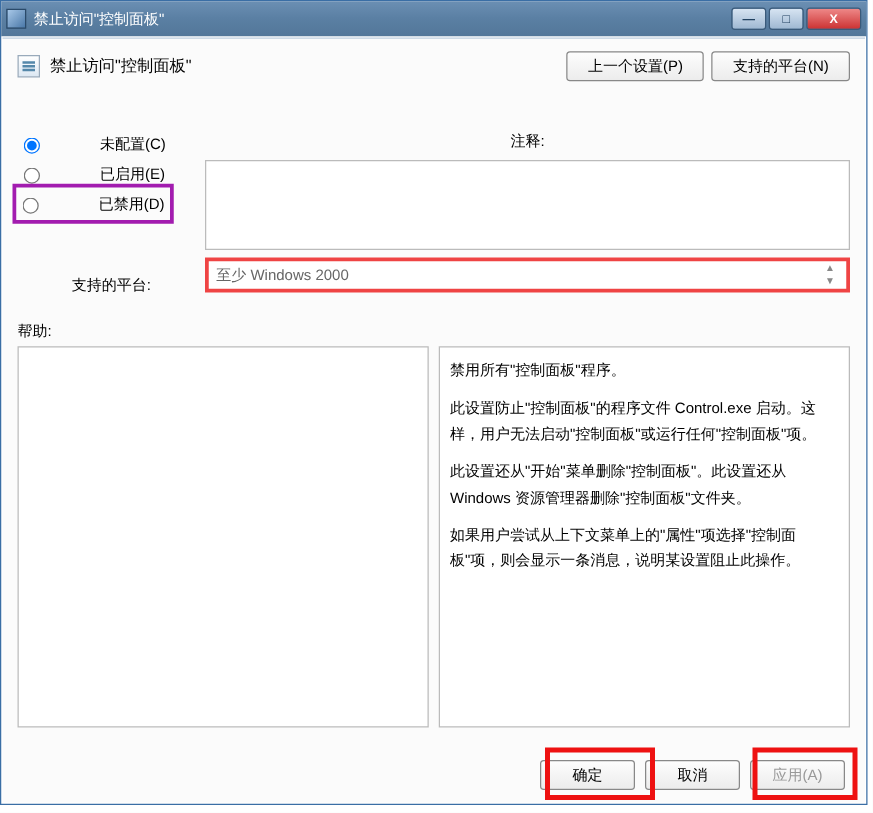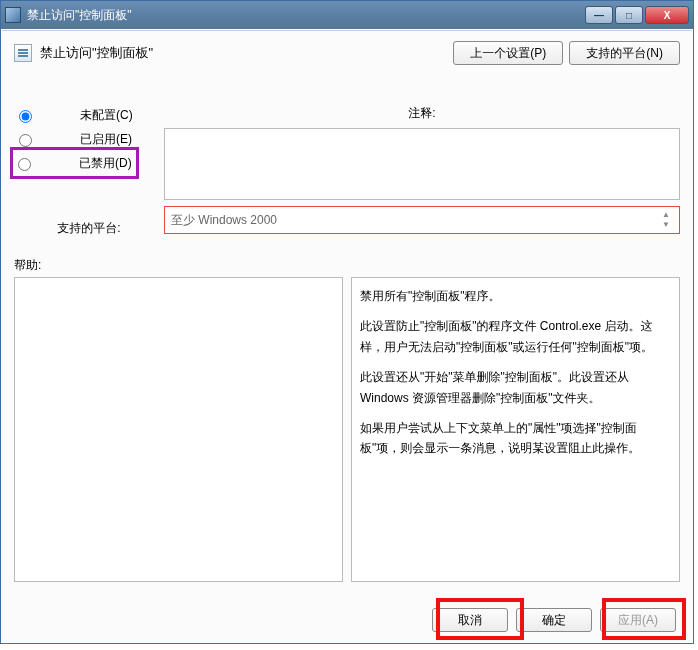--- a/index.html
+++ b/index.html
@@ -101,21 +101,21 @@
   .comment-box {
     width:100%; height:72px;
     border:1px solid #bbb;
     background:#fff;
     resize:none;
     font-family:inherit; font-size:12px;
     padding:4px;
   }
   .platform-box {
     width:100%; height:28px;
-    border:1px solid #ef4444;
+    border:3px solid #ef4444;
     background:#fff;
     padding:4px 6px;
     display:flex; justify-content:space-between; align-items:center;
     color:#666;
   }
   .scroll-arrows { width:14px; display:flex; flex-direction:column; align-items:center; gap:2px; }
   .scroll-arrows span { font-size:8px; color:#888; line-height:1; }
   .section-labels {
     position:absolute;
     left:12px; right:12px; top:226px;
@@ -222,22 +222,22 @@
       <div class="pane"></div>
       <div class="pane" id="help-pane">
           <p>禁用所有"控制面板"程序。</p>
           <p>此设置防止"控制面板"的程序文件 Control.exe 启动。这样，用户无法启动"控制面板"或运行任何"控制面板"项。</p>
           <p>此设置还从"开始"菜单删除"控制面板"。此设置还从 Windows 资源管理器删除"控制面板"文件夹。</p>
           <p>如果用户尝试从上下文菜单上的"属性"项选择"控制面板"项，则会显示一条消息，说明某设置阻止此操作。</p>
         </div>
     </div>
 
     <div class="bottom-row">
+      <button class="btn">确定</button>
       <button class="btn">取消</button>
-      <button class="btn">确定</button>
       <button class="btn" style="color:#999">应用(A)</button>
     </div>
 
     <div class="highlight-red-box hl-ok"></div>
     <div class="highlight-red-box hl-apply"></div>
 
   </div>
 </div>
 
 </body></html>

